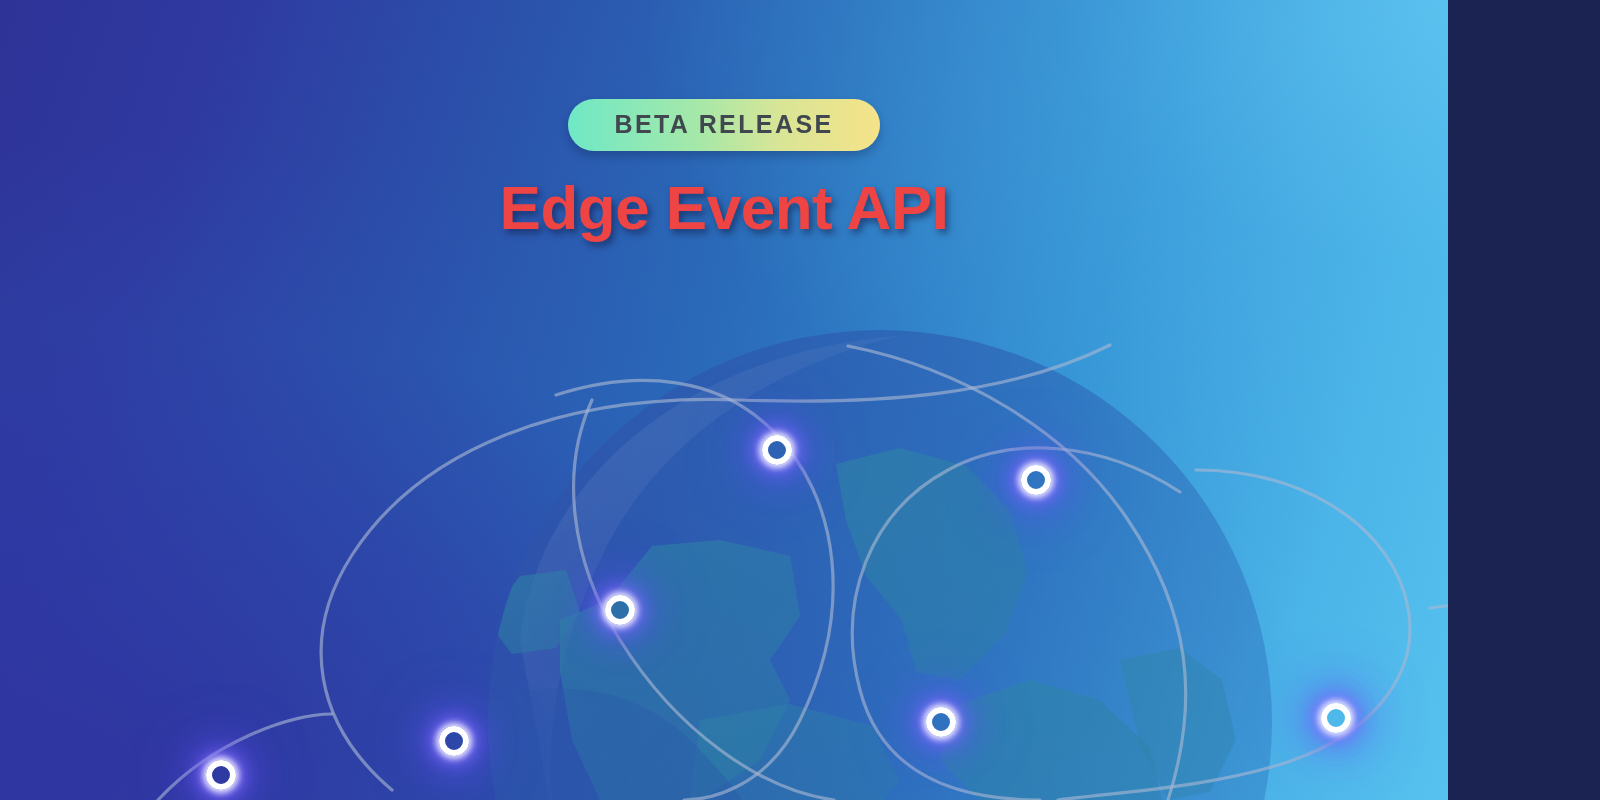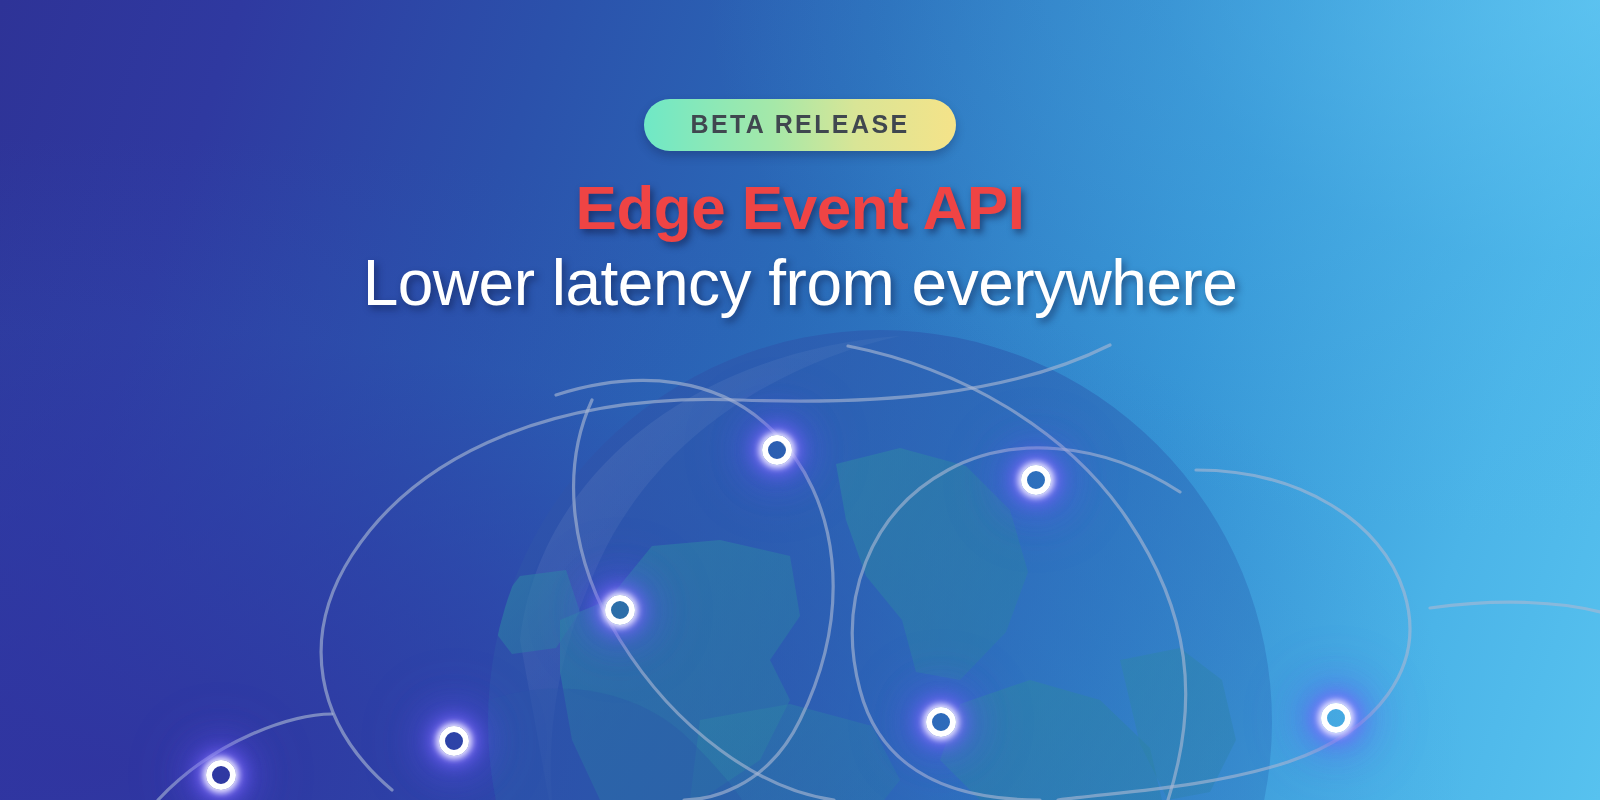--- a/index.html
+++ b/index.html
@@ -2,21 +2,21 @@
 <html><head>
 <meta charset="utf-8">
 <style>
   html, body {
     margin: 0;
     padding: 0;
     background: #1b2352;
   }
   #stage {
     position: relative;
-    width: 1600px;
+    width: 1448px;
     height: 800px;
     overflow: hidden;
     font-family: "Liberation Sans", sans-serif;
     text-decoration: underline;
   }
 
   
   .bg-gradient {
     position: absolute;
     inset: 0;
@@ -186,16 +186,15 @@
     <div class="node" style="left:620px; top:610px;"></div>
     <div class="node" style="left:941px; top:722px;"></div>
     <div class="node" style="left:454px; top:741px;"></div>
     <div class="node" style="left:1336px; top:718px;"></div>
     <div class="node" style="left:221px; top:775px;"></div>
   </div>
 
   <div class="hero">
     <div class="badge">BETA RELEASE</div>
     <h1 class="title">Edge Event API</h1>
-    <h2 class="subtitle">Lower latency from everywhere</h2>
   </div>
 
 </div>
 
 </body></html>

